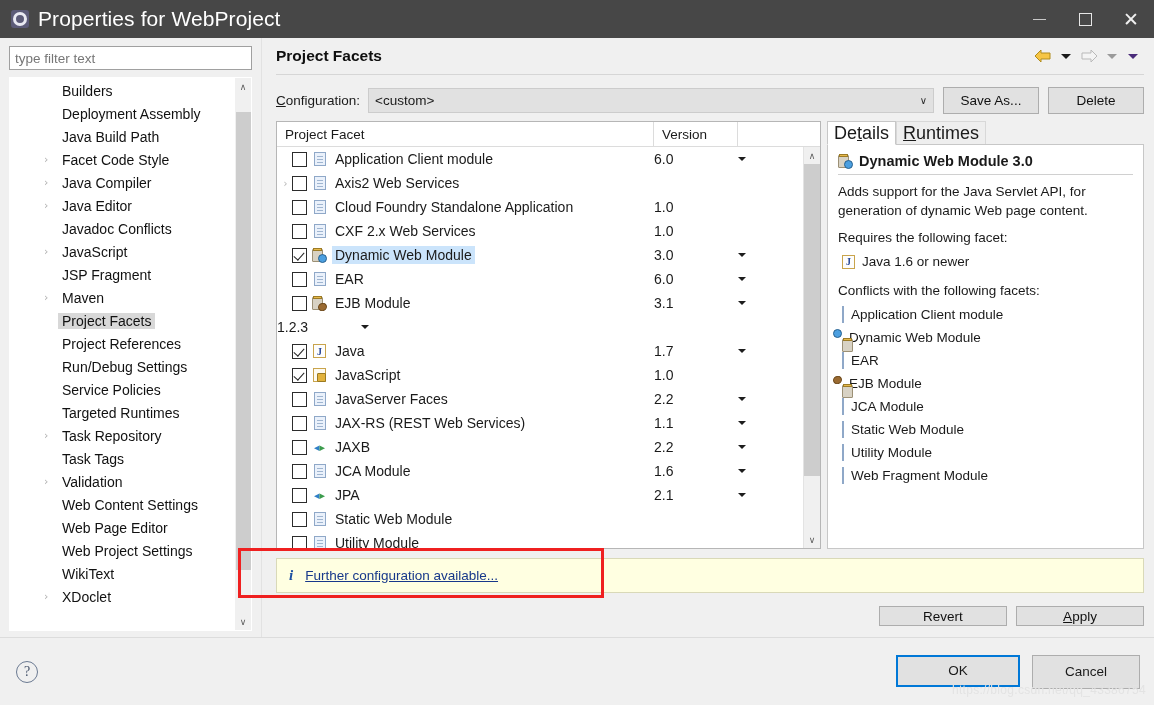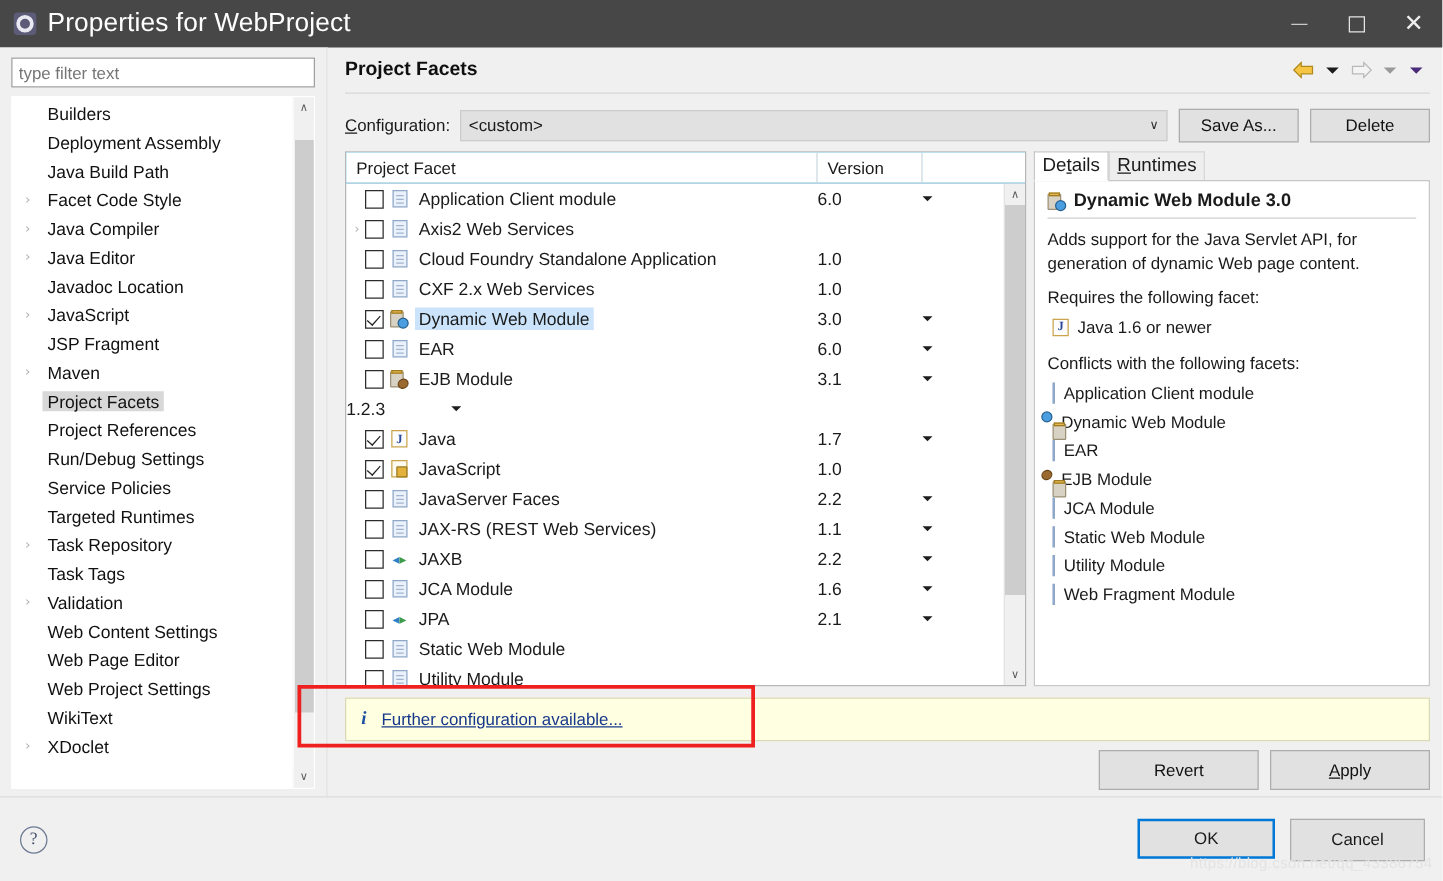--- a/index.html
+++ b/index.html
@@ -116,20 +116,21 @@
     display: flex;
     background: #ffffff;
     border: 1px solid #ffffff;
     min-height: 0;
     position: relative;
   }
   #tree {
     flex: 1 1 auto;
     overflow: hidden;
     padding-top: 1px;
+    margin-left: 24px;
   }
   .tree-item {
     height: 23px;
     display: flex;
     align-items: center;
     padding-left: 10px;
     white-space: nowrap;
     font-size: 14px;
     color: #111;
   }
@@ -264,21 +265,21 @@
     flex: 0 0 545px;
     border: 1px solid #b6b6b6;
     background: #ffffff;
     display: flex;
     flex-direction: column;
     min-height: 0;
   }
   #facet-head {
     flex: 0 0 25px;
     display: flex;
-    background: #0ea5e9;
+    background: #701a75;
     border-bottom: 1px solid #dcdcdc;
     font-size: 13.5px;
   }
   .fh-cell {
     display: flex; align-items: center;
     padding-left: 8px;
     border-right: 1px solid #dcdcdc;
     background: #ffffff;
   }
   .fh-name { width: 377px; flex: 0 0 377px; }
@@ -365,21 +366,21 @@
     display: flex;
     flex-direction: column;
     margin-left: 6px;
     min-width: 0;
     min-height: 0;
   }
   #detail-tabs {
     flex: 0 0 23px;
     display: flex;
     align-items: flex-end;
-    font-size: 15px;
+    font-size: 18px;
   }
   .dtab {
     padding: 2px 6px 2px 6px;
     border: 1px solid transparent;
     line-height: 18px;
   }
   .dtab.active {
     background: #ffffff;
     border: 1px solid #c7c7c7;
     border-bottom: 1px solid #ffffff;
@@ -447,21 +448,21 @@
     z-index: 50;
   }
 
   
   #ra-row {
     flex: 0 0 42px;
     display: flex;
     align-items: center;
     justify-content: flex-end;
   }
-  #ra-row .gbtn { min-width: 128px; height: 32px; }
+  #ra-row .gbtn { min-width: 128px; height: 20px; }
 
   
   #footer {
     flex: 0 0 68px;
     border-top: 1px solid #dcdcdc;
     background: #f0f0f0;
     display: flex;
     align-items: center;
     padding: 0 14px 0 16px;
     position: relative;
@@ -470,21 +471,21 @@
     width: 22px; height: 22px;
     border: 1.4px solid #6b7a92;
     border-radius: 50%;
     display: flex; align-items: center; justify-content: center;
     color: #46546b;
     font-size: 14px;
     font-family: "Liberation Serif", serif;
   }
   #footer-buttons { margin-left: auto; display: flex; gap: 12px; }
   #ok-button {
-    width: 110px; height: 32px;
+    width: 124px; height: 32px;
     background: #e1e1e1;
     border: 2px solid #0078d7;
     display:flex; align-items:center; justify-content:center;
     font-size: 13.5px;
     margin-left: 16px;
   }
   #cancel-button {
     width: 108px; height: 34px;
     background: #e1e1e1;
     border: 1px solid #adadad;
@@ -605,21 +606,21 @@
             <div class="tree-item">
               <span class="twisty">›</span>
               <span class="tlabel">Java Compiler</span>
             </div>
             <div class="tree-item">
               <span class="twisty">›</span>
               <span class="tlabel">Java Editor</span>
             </div>
             <div class="tree-item">
               <span class="twisty"></span>
-              <span class="tlabel">Javadoc Location</span>
+              <span class="tlabel">Javadoc Conflicts</span>
             </div>
             <div class="tree-item">
               <span class="twisty">›</span>
               <span class="tlabel">JavaScript</span>
             </div>
             <div class="tree-item">
               <span class="twisty"></span>
               <span class="tlabel">JSP Fragment</span>
             </div>
             <div class="tree-item">

